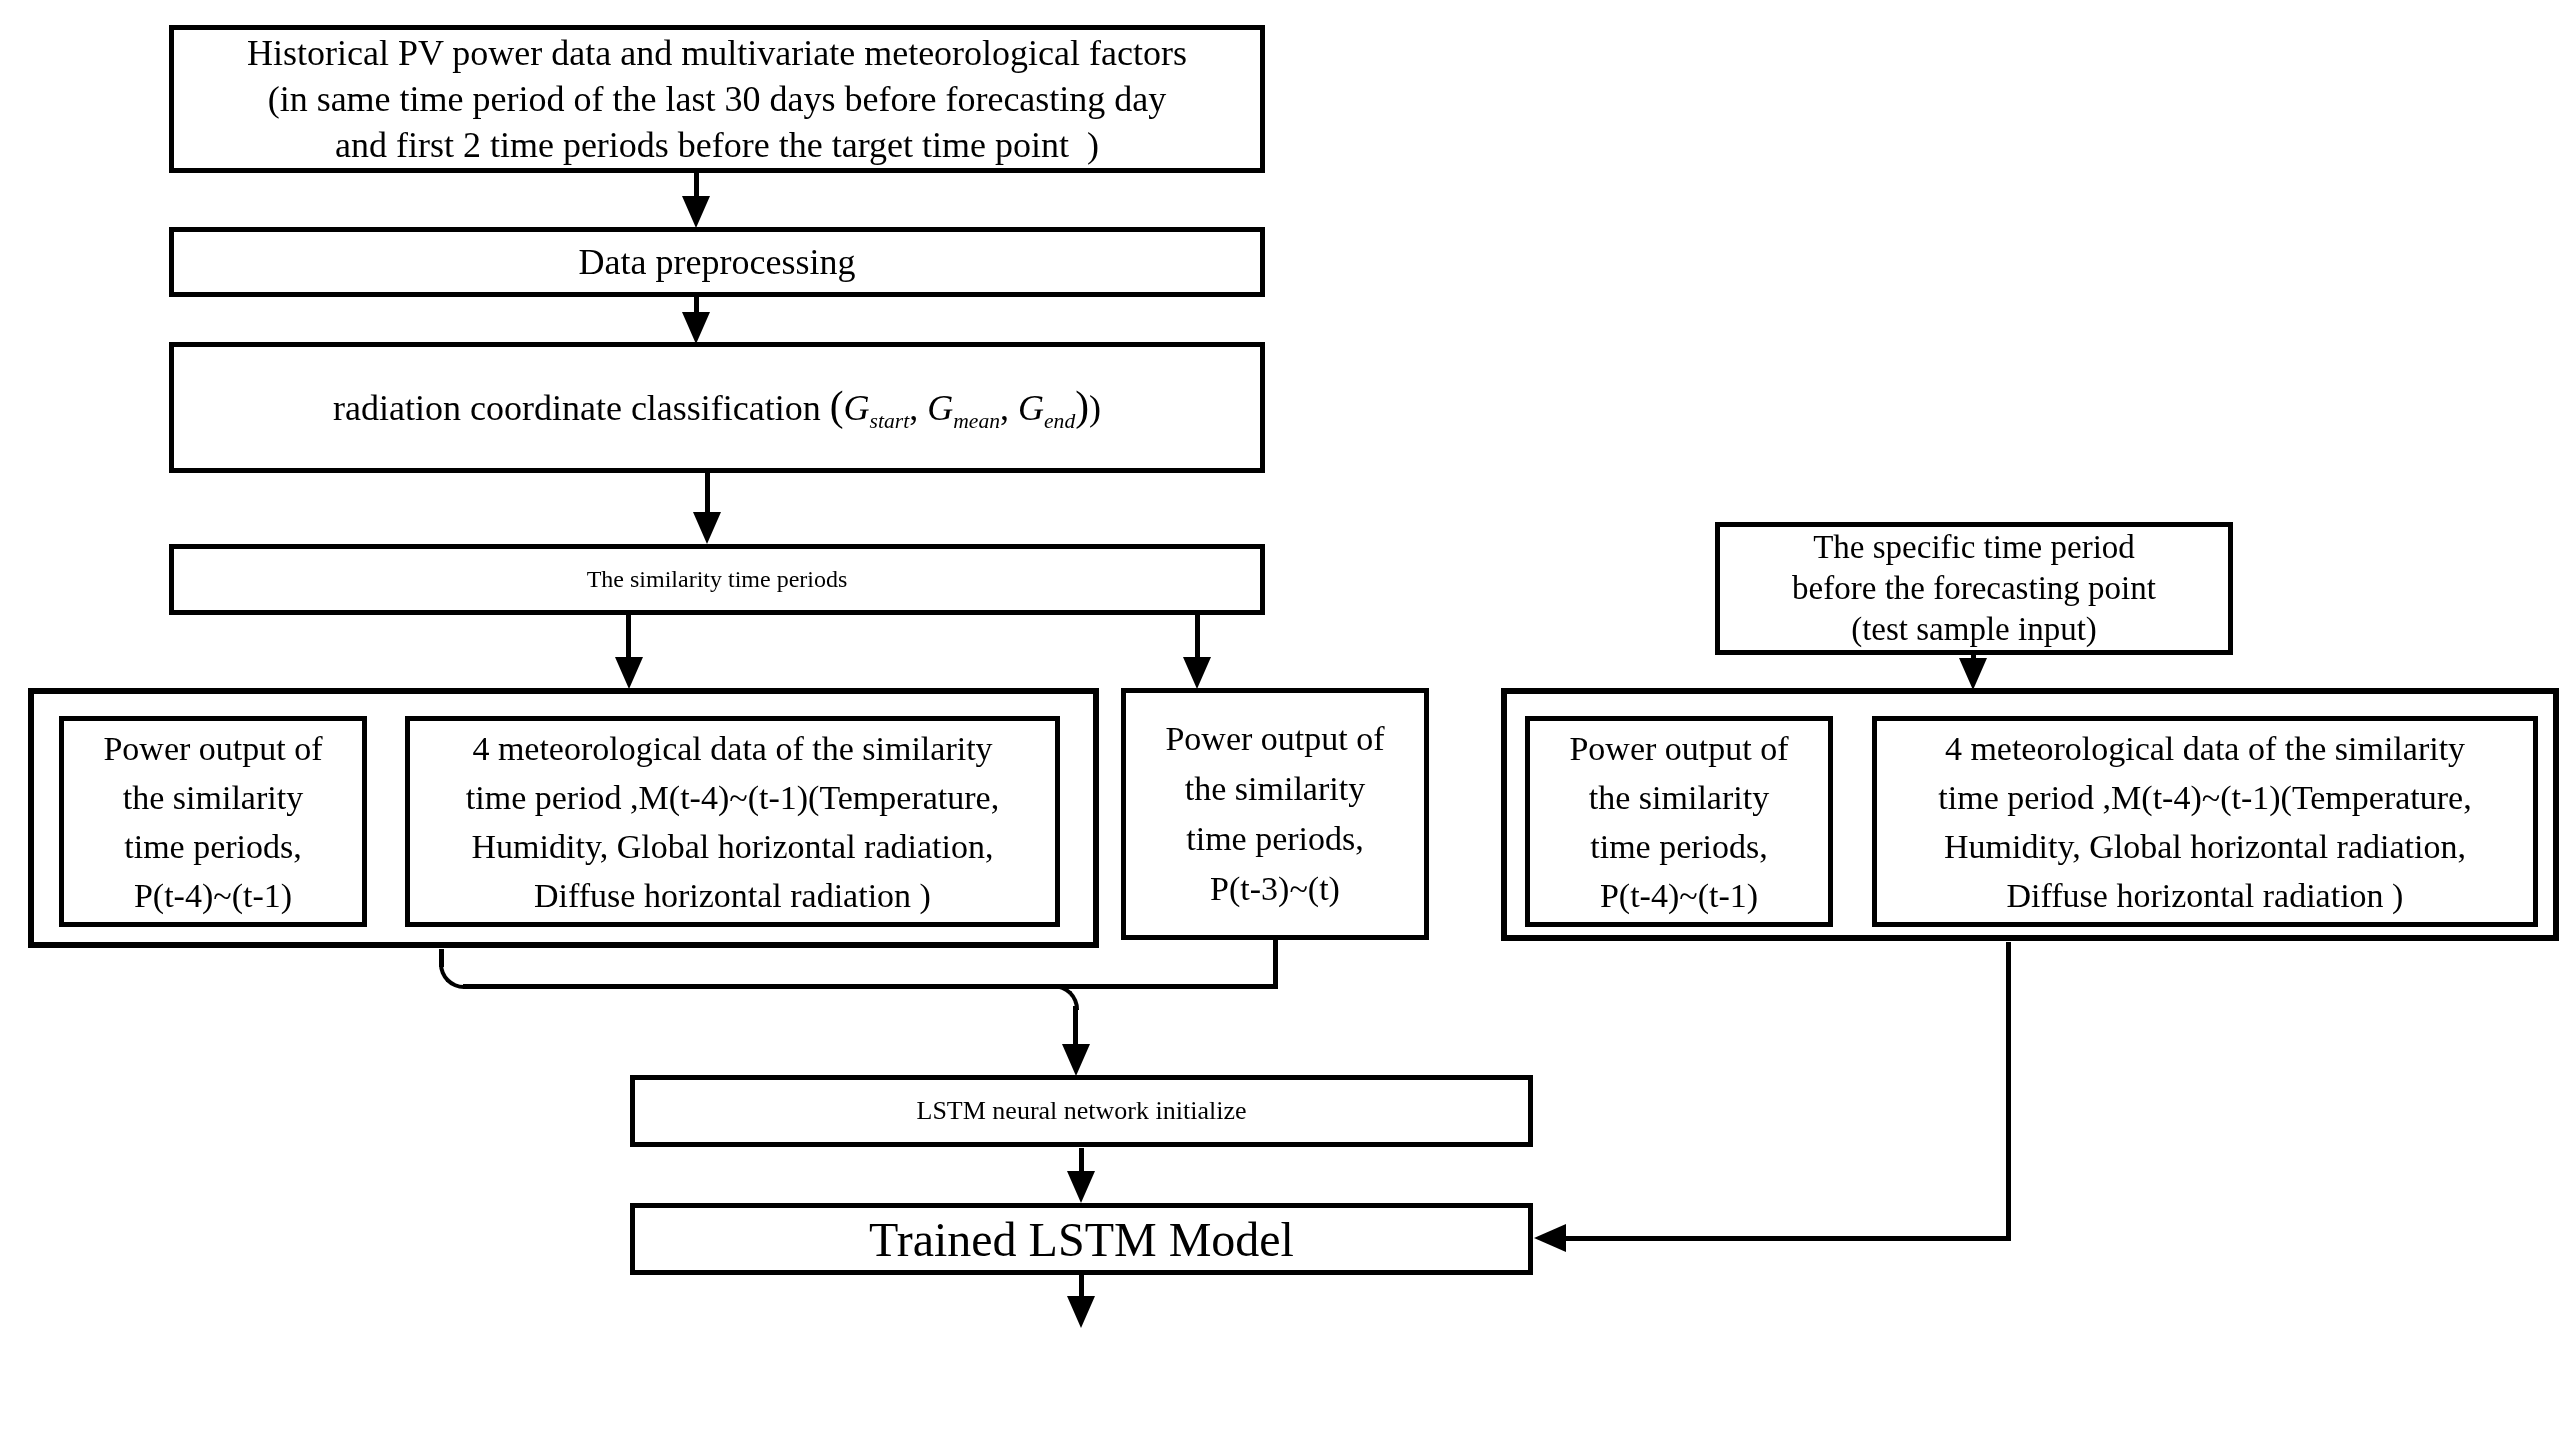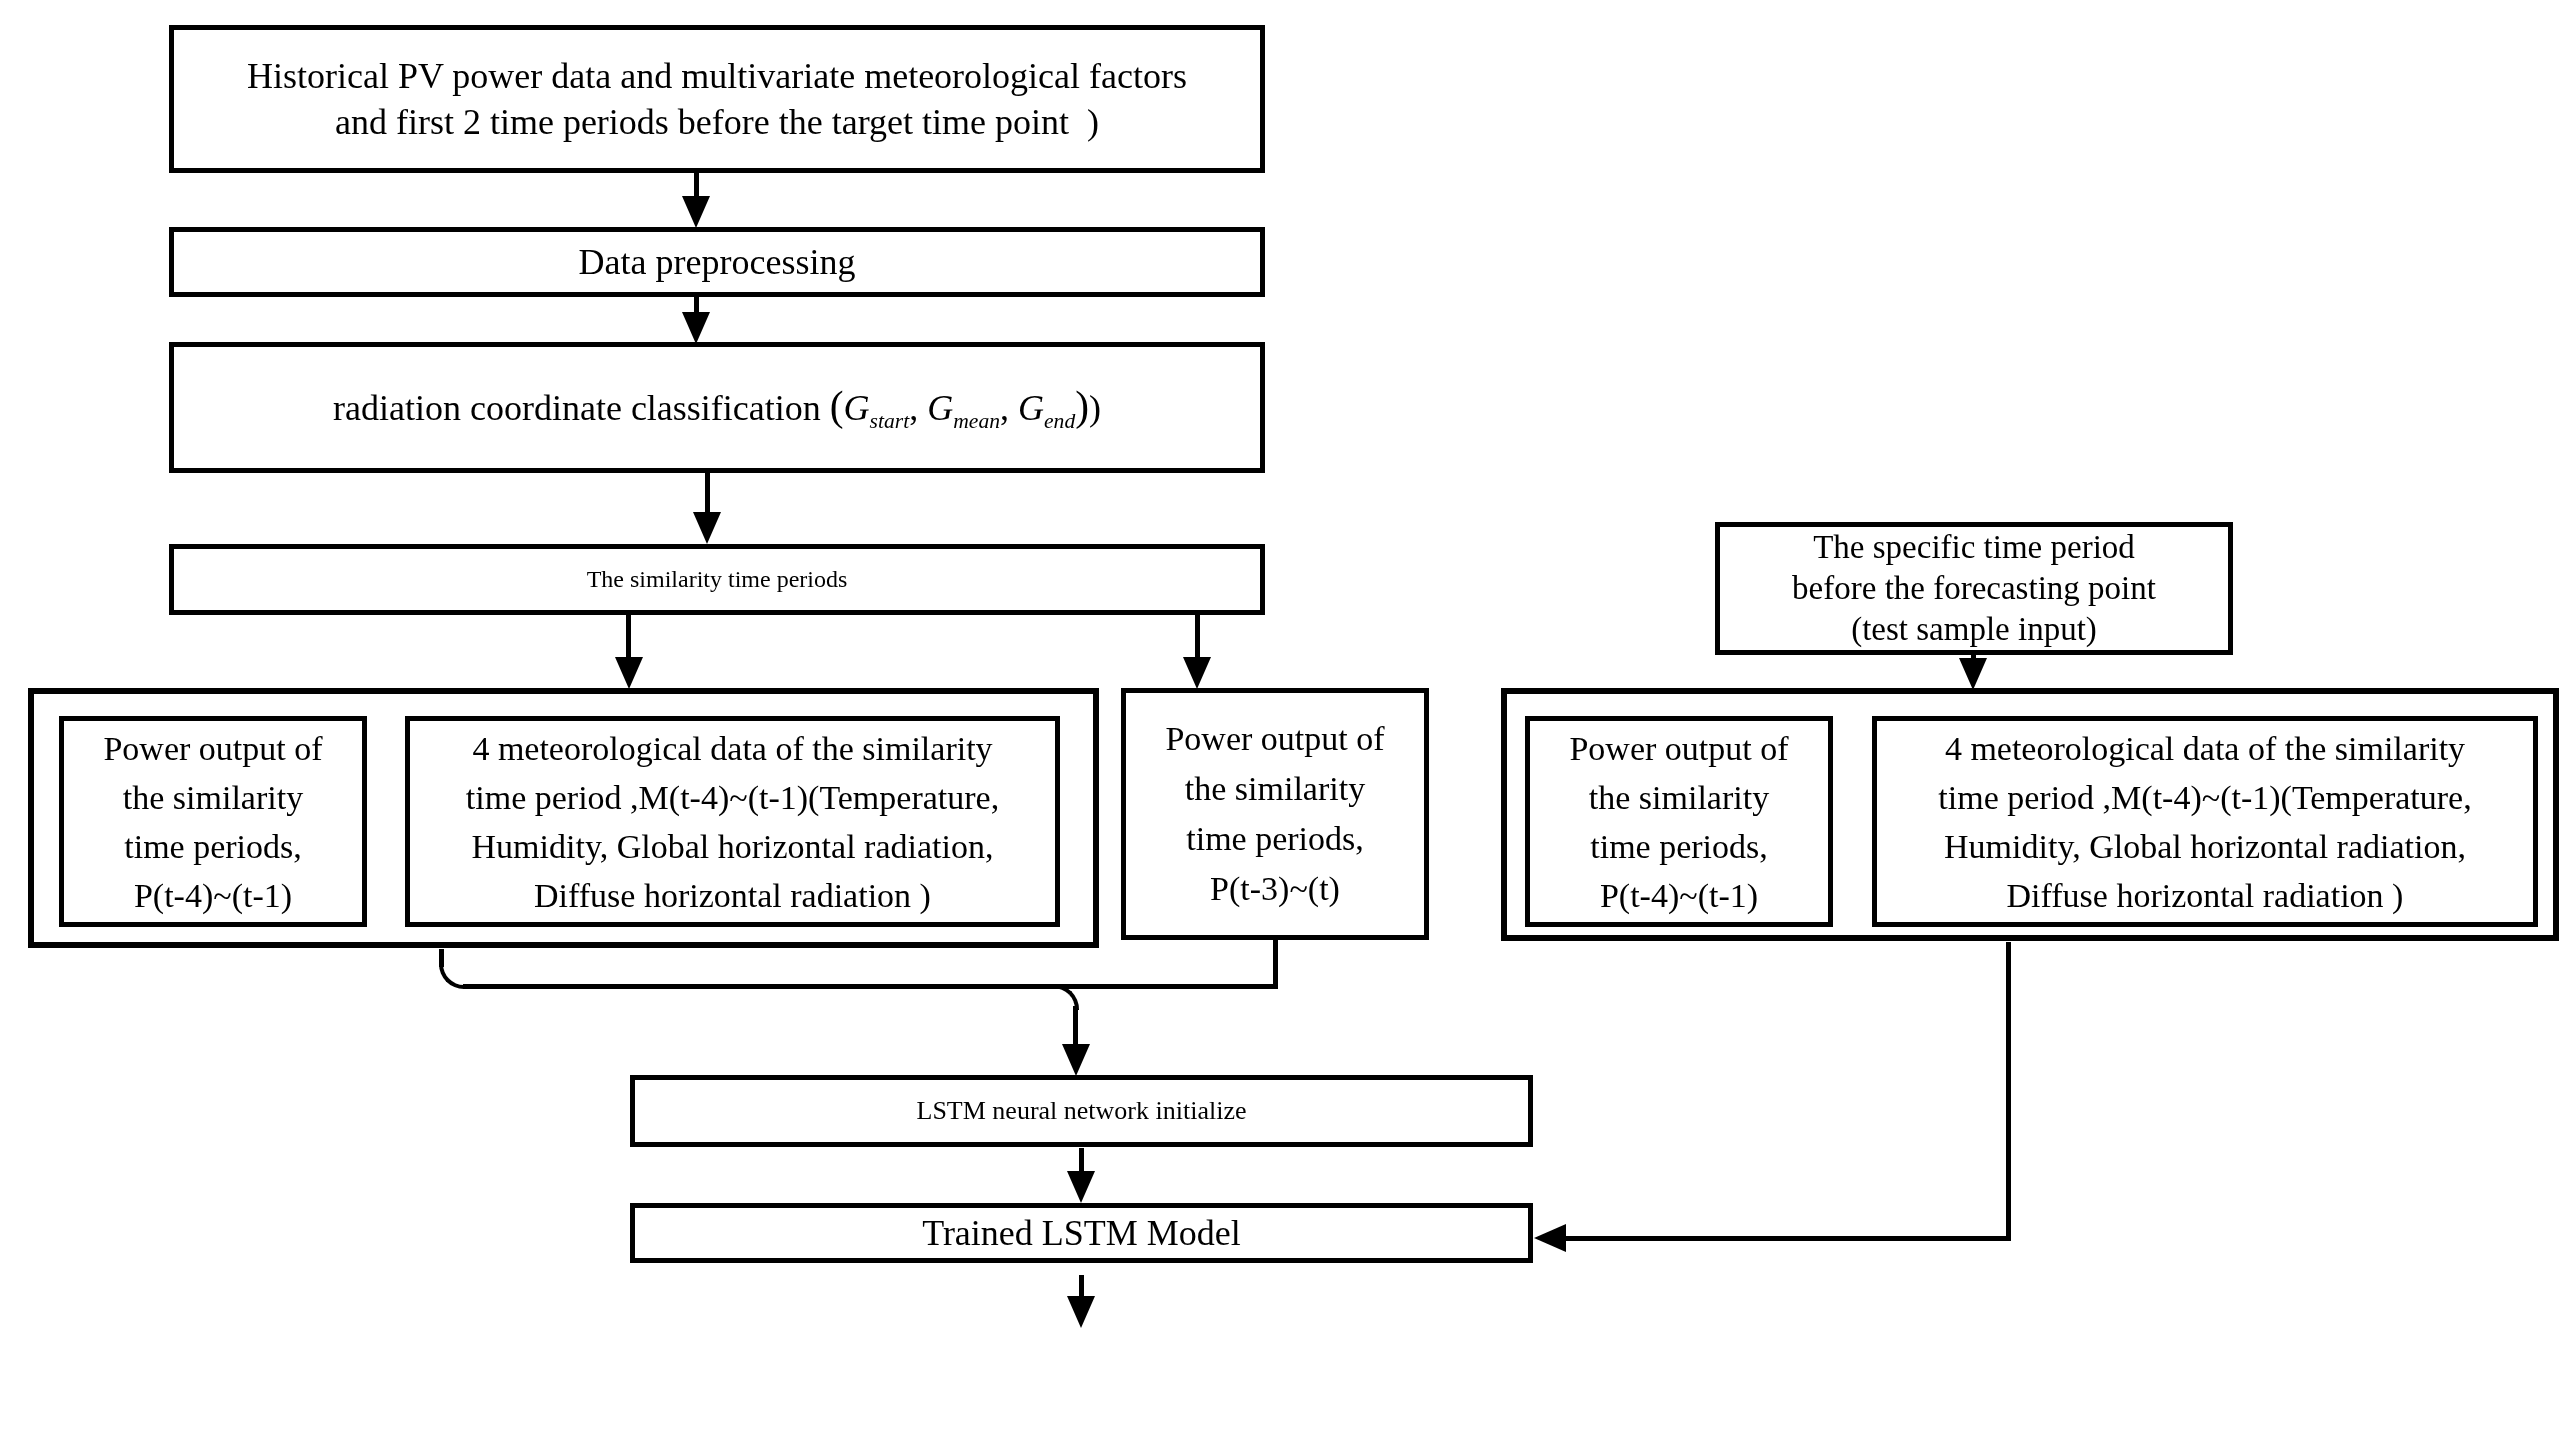--- a/index.html
+++ b/index.html
@@ -40,20 +40,21 @@
   .corner { position: absolute; box-sizing: border-box; background: transparent; }
   sub { font-size: 0.6em; line-height: 0; text-align: right; }
 </style>
 </head>
 <body>
 
 <div id="canvas">
 
   <div class="box" style="left:169px;top:25px;width:1096px;height:148px;font-size:36px;line-height:46px;">
     <div class="ln">Historical PV power data and multivariate meteorological factors</div>
+    <div class="ln">(in same time period of the last 30 days before forecasting day</div>
     <div class="ln">and first 2 time periods before the target time point  )</div>
   </div>
 
   <div class="box" style="left:169px;top:227px;width:1096px;height:70px;font-size:36px;">
     <div class="ln">Data preprocessing</div>
   </div>
 
   <div class="box" style="left:169px;top:342px;width:1096px;height:131px;font-size:36px;line-height:53px;">
     <div class="ln"><span>radiation coordinate classification </span><span style="font-size: 1.15em;">(</span><span style="font-style: italic;">G</span><sub style="font-style: italic;">start</sub><span>, </span><span style="font-style: italic;">G</span><sub style="font-style: italic;">mean</sub><span>, </span><span style="font-style: italic;">G</span><sub style="font-style: italic;">end</sub><span style="font-size: 1.15em;">)</span><span>)</span></div>
   </div>
@@ -104,21 +105,21 @@
     <div class="ln">4 meteorological data of the similarity</div>
     <div class="ln">time period ,M(t-4)~(t-1)(Temperature,</div>
     <div class="ln">Humidity, Global horizontal radiation,</div>
     <div class="ln">Diffuse horizontal radiation )</div>
   </div>
 
   <div class="box" style="left:630px;top:1075px;width:903px;height:72px;font-size:26px;">
     <div class="ln">LSTM neural network initialize</div>
   </div>
 
-  <div class="box" style="left:630px;top:1203px;width:903px;height:60px;font-size:36px;">
+  <div class="box" style="left:630px;top:1203px;width:903px;height:72px;font-size:48px;">
     <div class="ln">Trained LSTM Model</div>
   </div>
 
 
   <div class="vl" style="left:694px;top:173px;width:4.8px;height:25px;"></div>
   <div class="ah down" style="left:682px;top:196px;"></div>
 
   <div class="vl" style="left:694px;top:297px;width:4.8px;height:17px;"></div>
   <div class="ah down" style="left:682px;top:312px;"></div>
 

